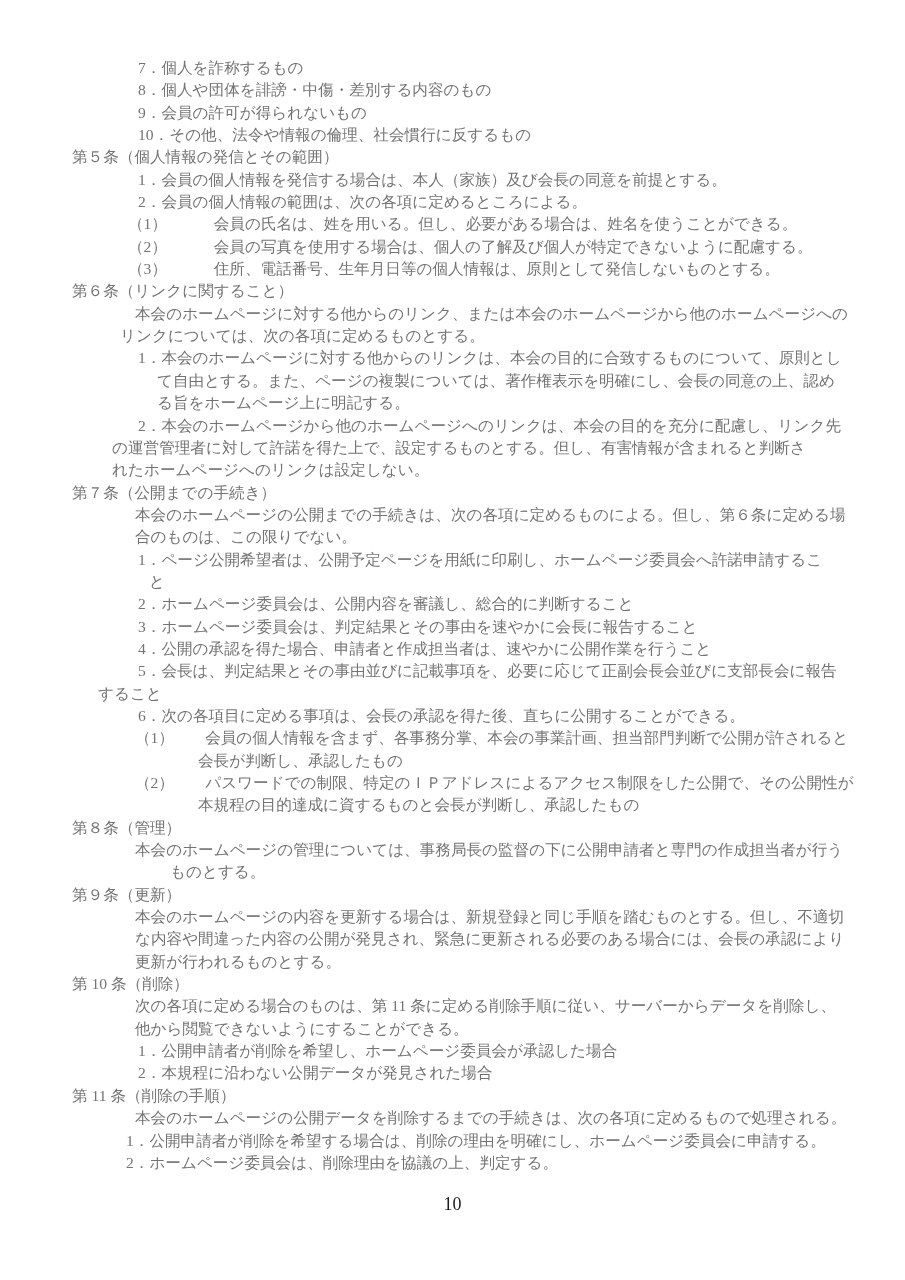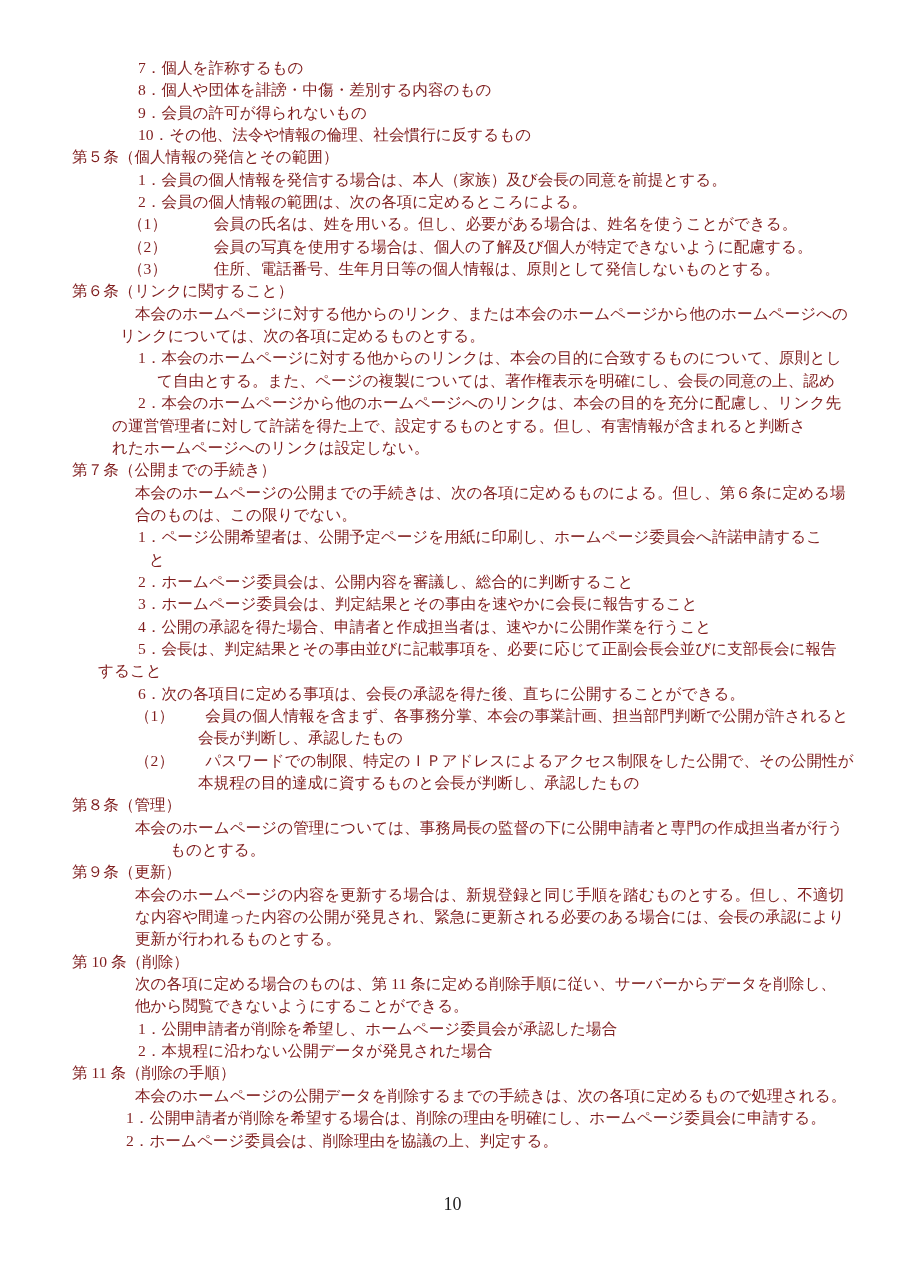--- a/index.html
+++ b/index.html
@@ -11,21 +11,21 @@
   }
   .doc{
     position:absolute;
     top:57px;left:0;
     width:905px;
   }
   .ln{
     font-family:"Liberation Serif","DejaVu Serif",serif;
     font-size:15.6px;
     line-height:22.35px;
-    color:#7f1d1d;
+    color:#737373;
     white-space:pre;
   }
   
   .a  {padding-left:72px;}   
   .p  {padding-left:135px;}  
   .q  {padding-left:120px;}  
   .i  {padding-left:138px;}  
   .i2 {padding-left:126px;}  
   .s  {padding-left:128px;}  
   .s2 {padding-left:135px;}  
@@ -56,20 +56,21 @@
     <div class="ln i">1．会員の個人情報を発信する場合は、本人（家族）及び会長の同意を前提とする。</div>
     <div class="ln i">2．会員の個人情報の範囲は、次の各項に定めるところによる。</div>
     <div class="ln s">（1）　　　会員の氏名は、姓を用いる。但し、必要がある場合は、姓名を使うことができる。</div>
     <div class="ln s">（2）　　　会員の写真を使用する場合は、個人の了解及び個人が特定できないように配慮する。</div>
     <div class="ln s">（3）　　　住所、電話番号、生年月日等の個人情報は、原則として発信しないものとする。</div>
     <div class="ln a">第６条（リンクに関すること）</div>
     <div class="ln p">本会のホームページに対する他からのリンク、または本会のホームページから他のホームページへの</div>
     <div class="ln q">リンクについては、次の各項に定めるものとする。</div>
     <div class="ln i">1．本会のホームページに対する他からのリンクは、本会の目的に合致するものについて、原則とし</div>
     <div class="ln c2">て自由とする。また、ページの複製については、著作権表示を明確にし、会長の同意の上、認め</div>
+    <div class="ln c2">る旨をホームページ上に明記する。</div>
     <div class="ln i">2．本会のホームページから他のホームページへのリンクは、本会の目的を充分に配慮し、リンク先</div>
     <div class="ln c3">の運営管理者に対して許諾を得た上で、設定するものとする。但し、有害情報が含まれると判断さ</div>
     <div class="ln c3">れたホームページへのリンクは設定しない。</div>
     <div class="ln a">第７条（公開までの手続き）</div>
     <div class="ln p">本会のホームページの公開までの手続きは、次の各項に定めるものによる。但し、第６条に定める場</div>
     <div class="ln p">合のものは、この限りでない。</div>
     <div class="ln i">1．ページ公開希望者は、公開予定ページを用紙に印刷し、ホームページ委員会へ許諾申請するこ</div>
     <div class="ln c1">と</div>
     <div class="ln i">2．ホームページ委員会は、公開内容を審議し、総合的に判断すること</div>
     <div class="ln i">3．ホームページ委員会は、判定結果とその事由を速やかに会長に報告すること</div>

